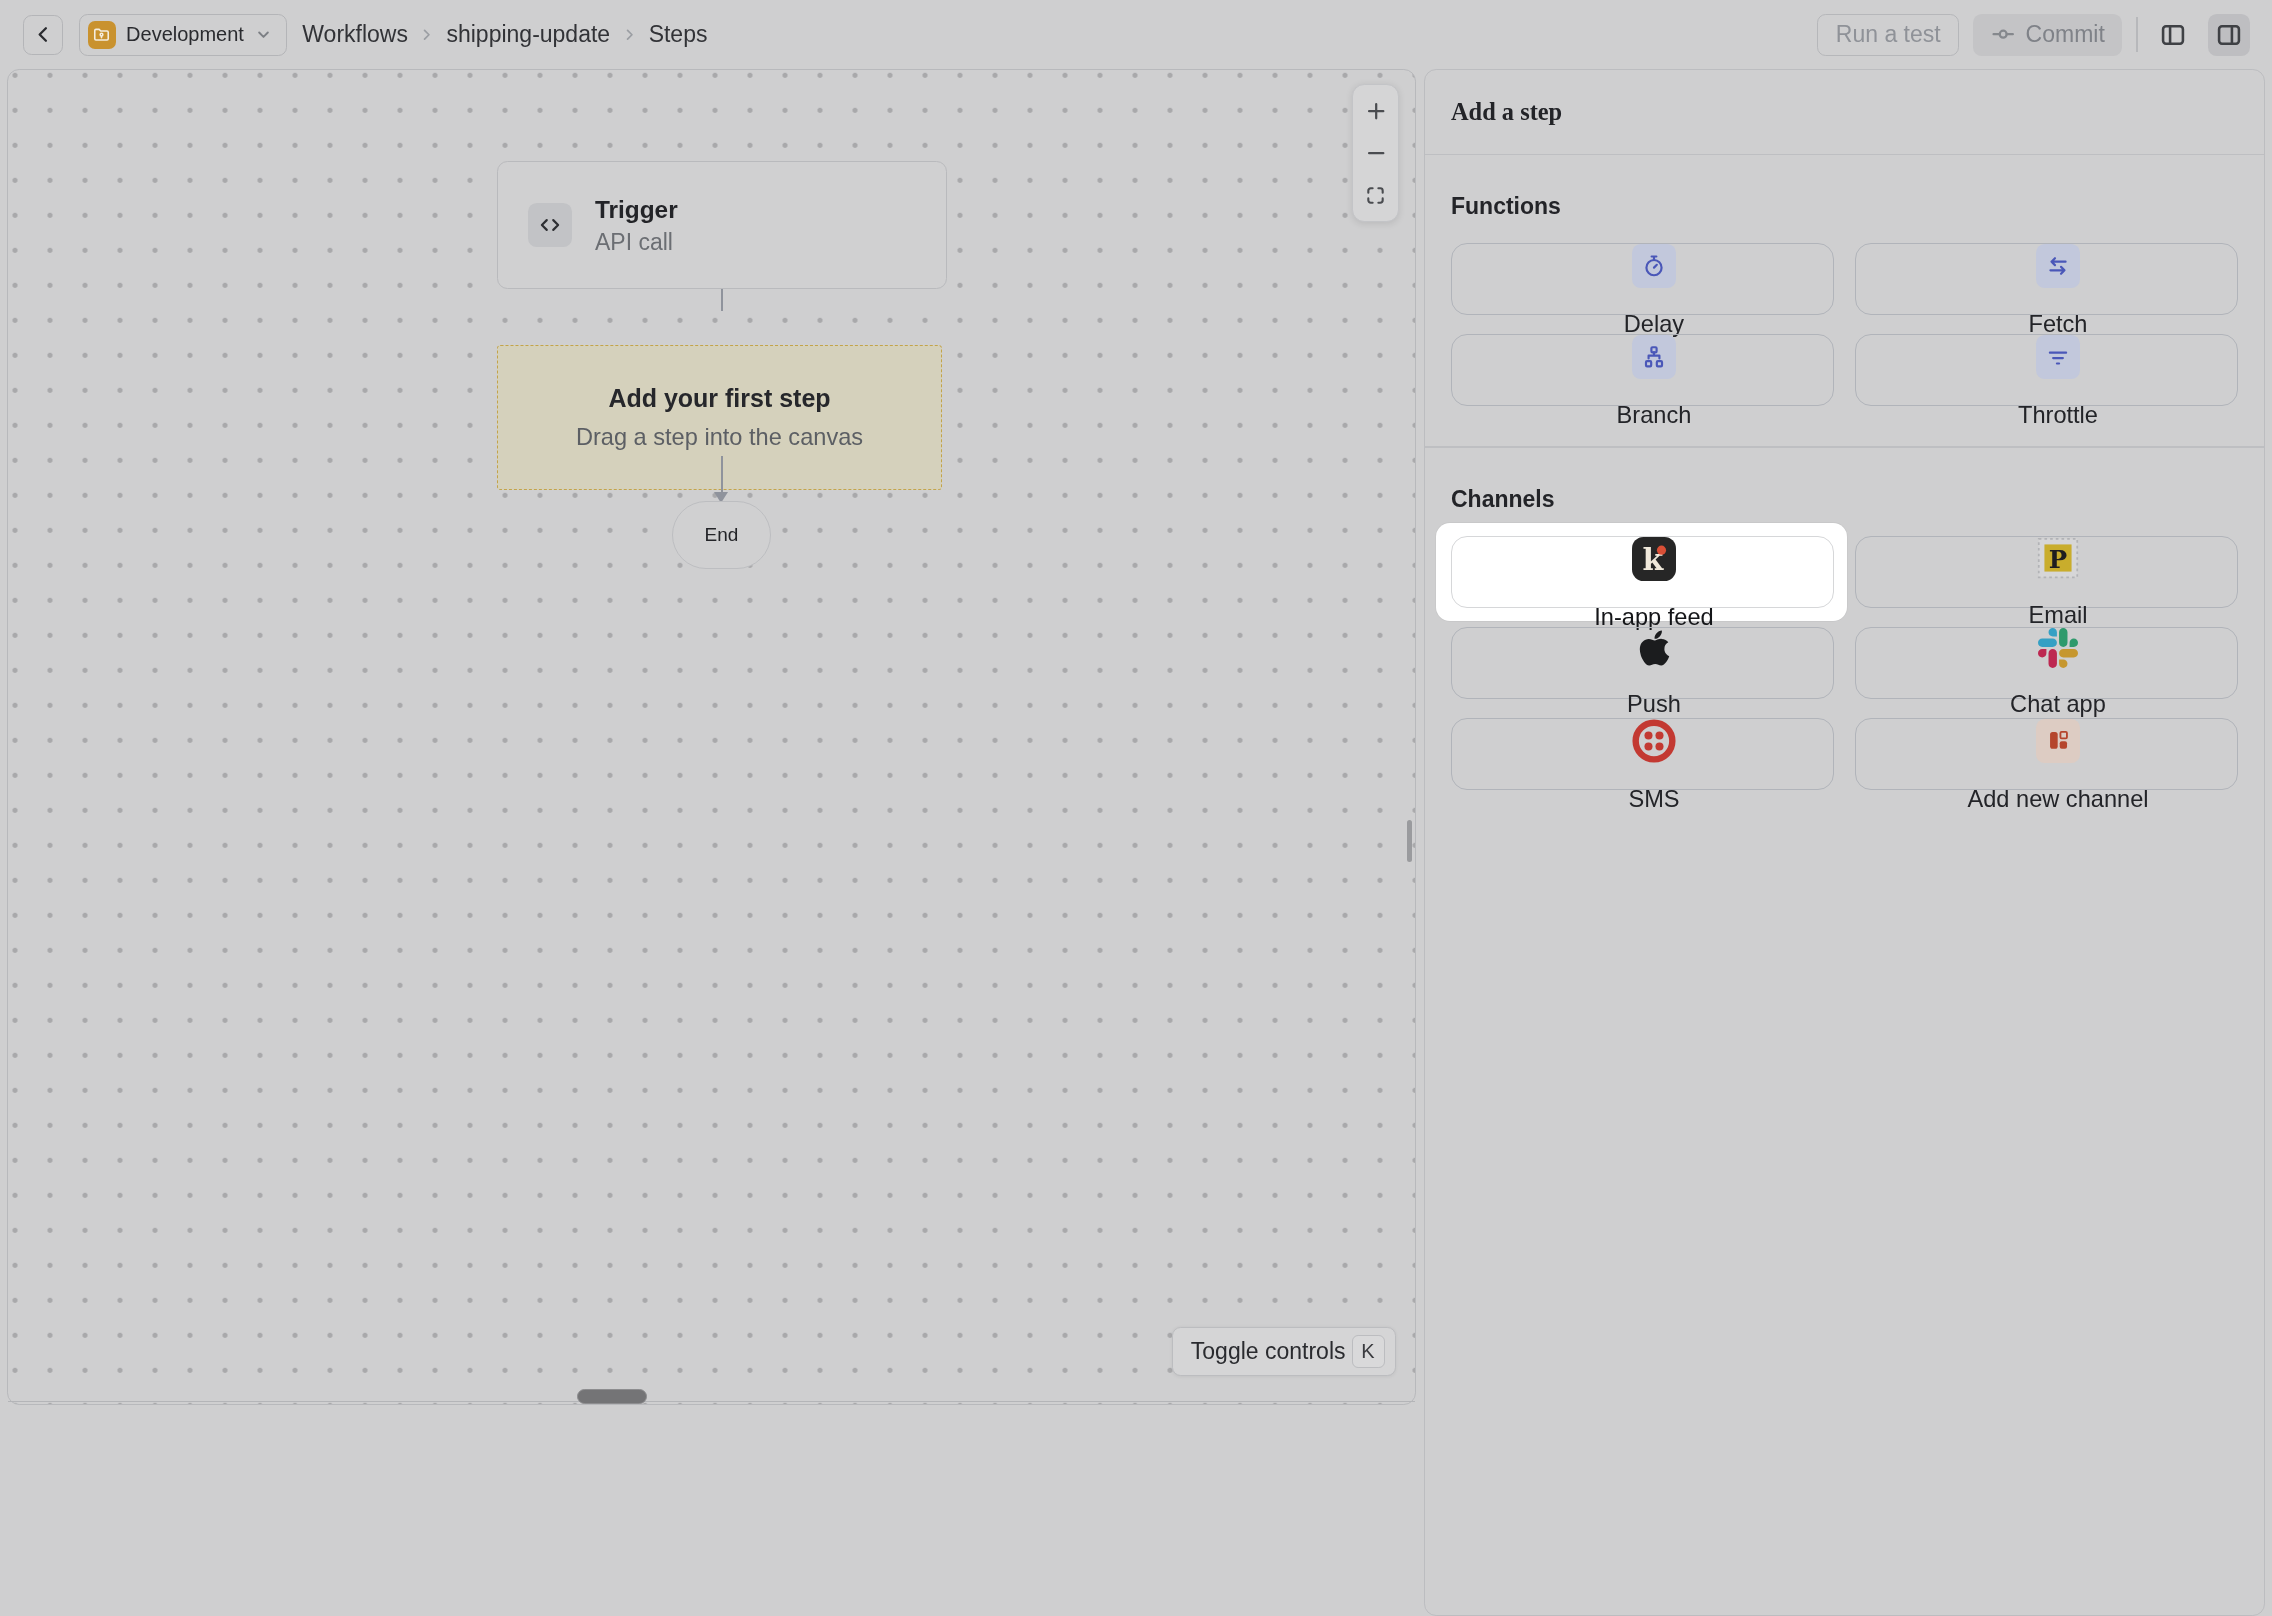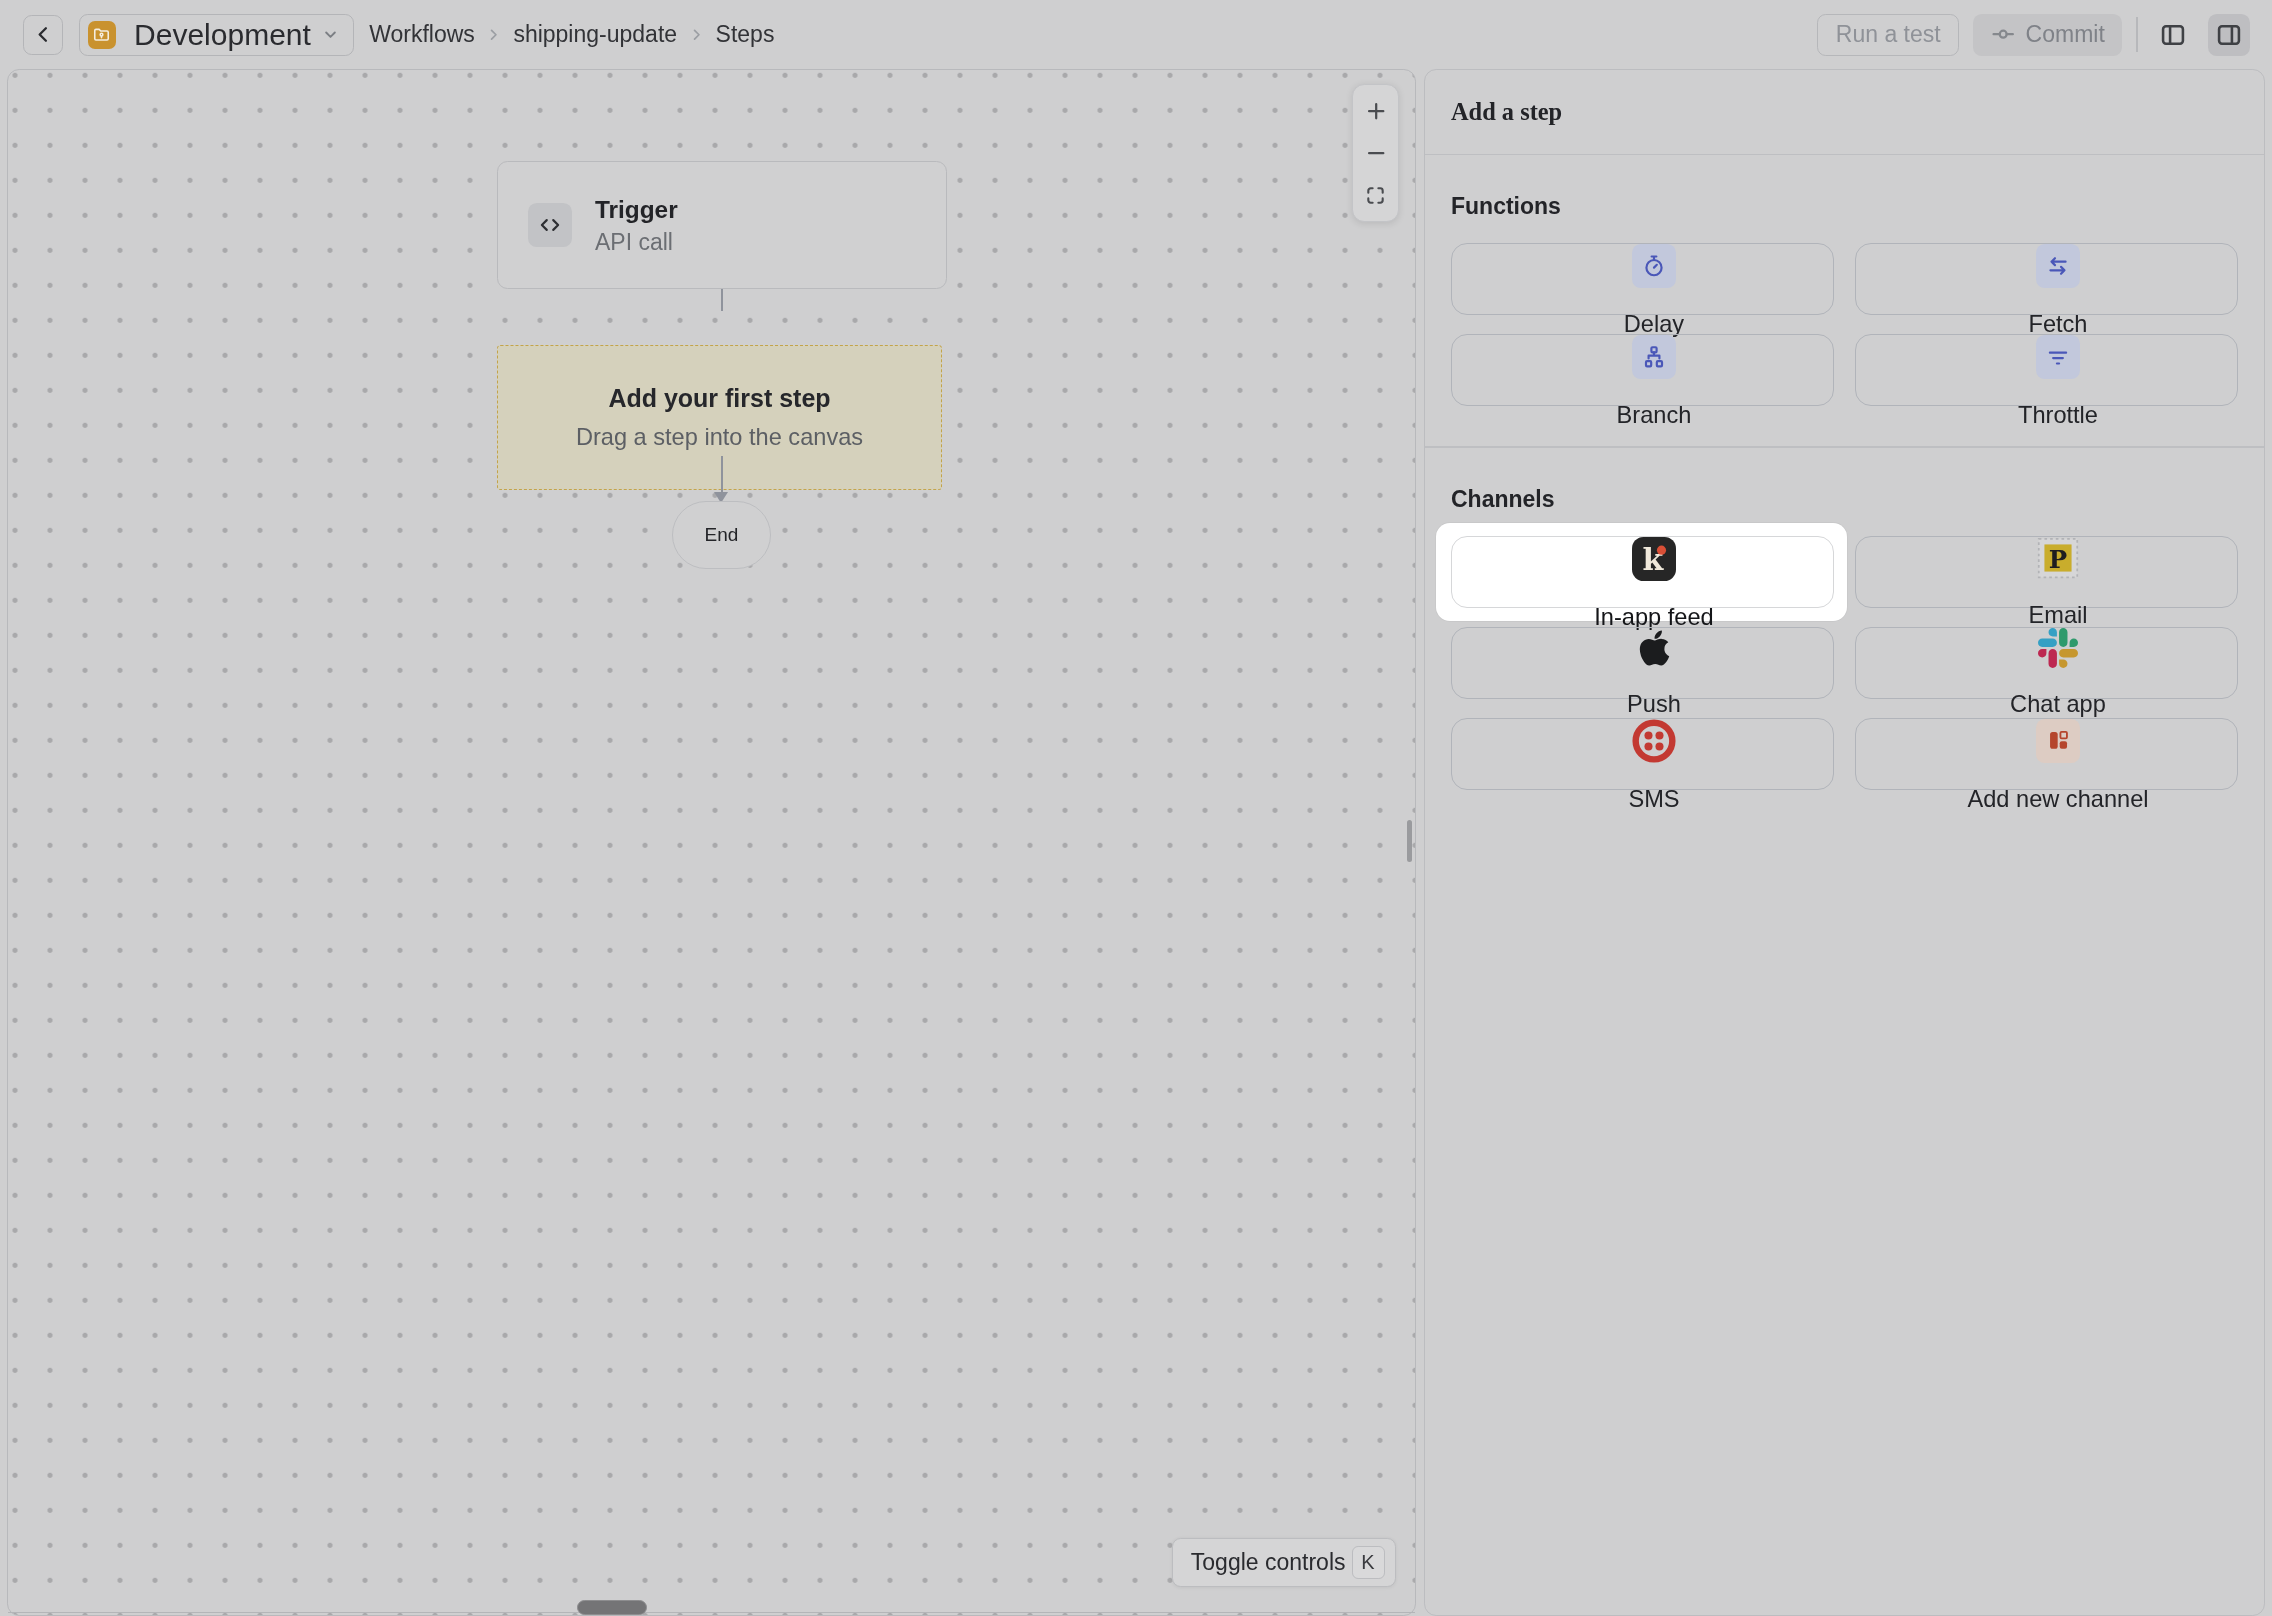--- a/index.html
+++ b/index.html
@@ -23,21 +23,21 @@
   }
   .env-pill {
     height:42px; display:flex; align-items:center; gap:10.5px;
     border:1.7px solid #b4b5b8; border-radius:8.7px; padding:0 12.2px 0 7.9px;
     cursor:pointer;
   }
   .env-icon {
     width:28px; height:28px; border-radius:7px; background:#c9922f;
     display:flex; align-items:center; justify-content:center;
   }
-  .env-label { font-size:30px; font-weight:500; color:#2a2b2f;margin-left:8px; }
+  .env-label { font-size:20px; font-weight:500; color:#2a2b2f; }
   .crumbs { display:flex; align-items:center; gap:10.5px; }
   .crumb { font-size:23px; color:#323337; }
   .crumb-sep { display:flex; align-items:center; }
   .topbar-right { margin-left:auto; display:flex; align-items:center; gap:14px; }
   .btn-outline {
     height:42px; border:1.7px solid #b6b7ba; border-radius:8.7px; background:transparent;
     padding:0 17.5px; font-size:23px; color:#8f9298; display:flex; align-items:center; cursor:pointer;
   }
   .btn-filled {
     height:42px; border:none; border-radius:8.7px; background:#c4c4c6;
@@ -45,21 +45,21 @@
   }
   .vdivider { width:1.7px; height:35px; background:#b7b8bb; }
   .panel-toggle {
     width:42px; height:42px; border-radius:8.7px; display:flex;
     align-items:center; justify-content:center; cursor:pointer; background:transparent;
   }
   .panel-toggle.active { background:#bebec1; }
 
   
   .canvas {
-    position:absolute; left:7px; top:69px; width:1409px; height:1547px;
+    position:absolute; left:7px; top:69px; width:1409px; height:1336px;
     background:#cfcfd0;
     background-image:radial-gradient(circle, #a9a9ab 2.3px, transparent 2.4px);
     background-size:35px 35px; background-position:-10.5px -12.2px;
     border:1.7px solid #b8b9bc; border-radius:12.2px;
   }
   .node-trigger {
     position:absolute; left:489px; top:91px; width:450px; height:128px;
     border:1.7px solid #b9babd; border-radius:10.5px; background:#d0d0d1;
     display:flex; align-items:center; gap:23px; padding-left:30px; cursor:pointer;
   }

